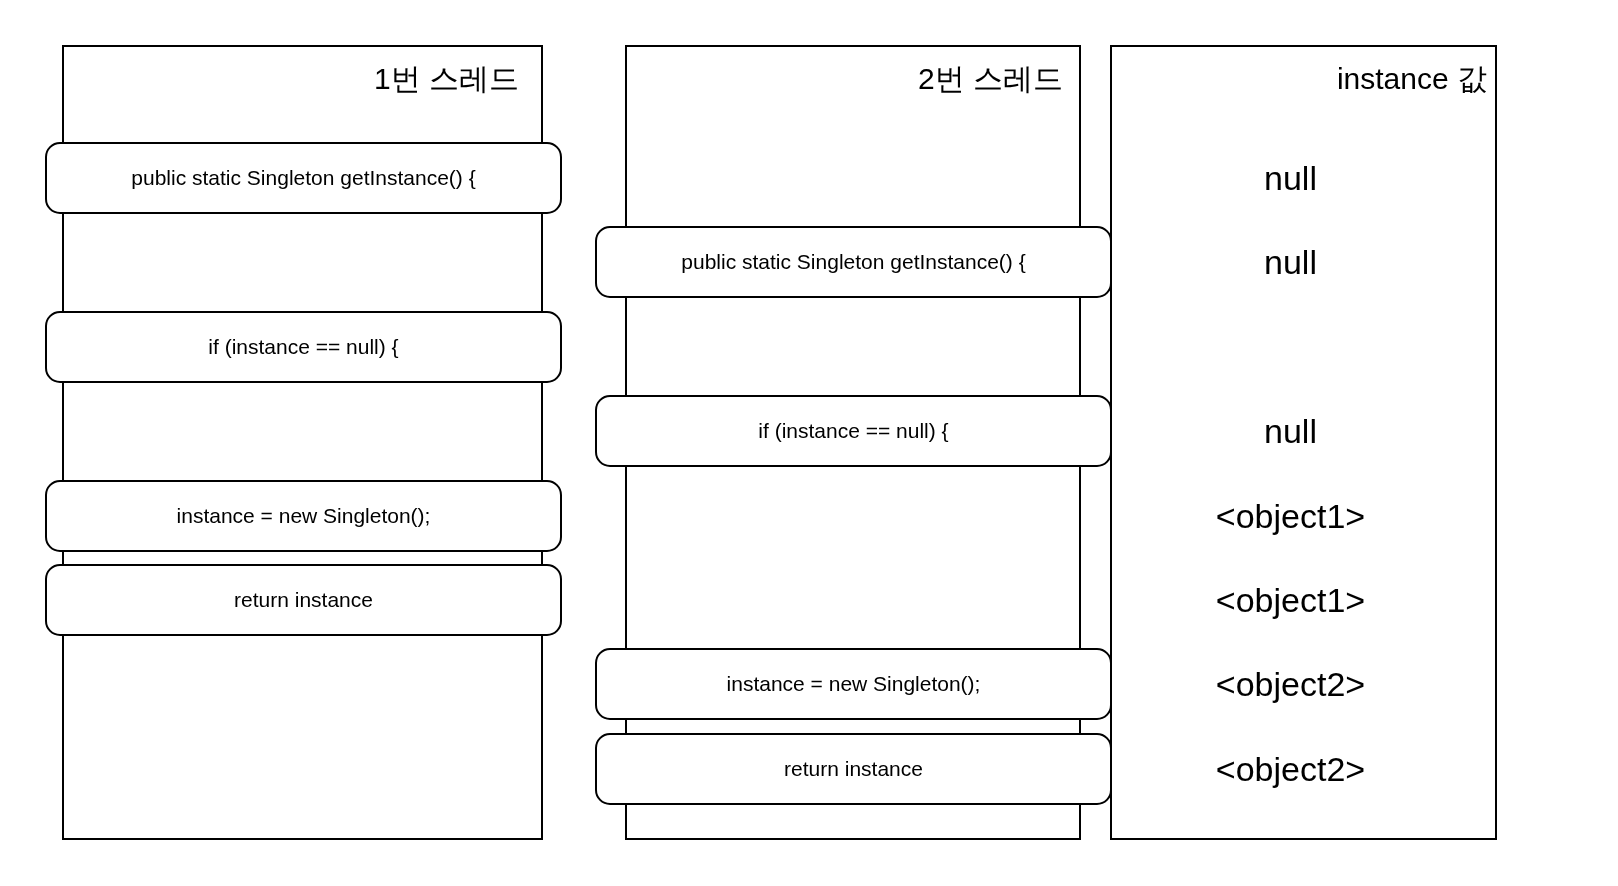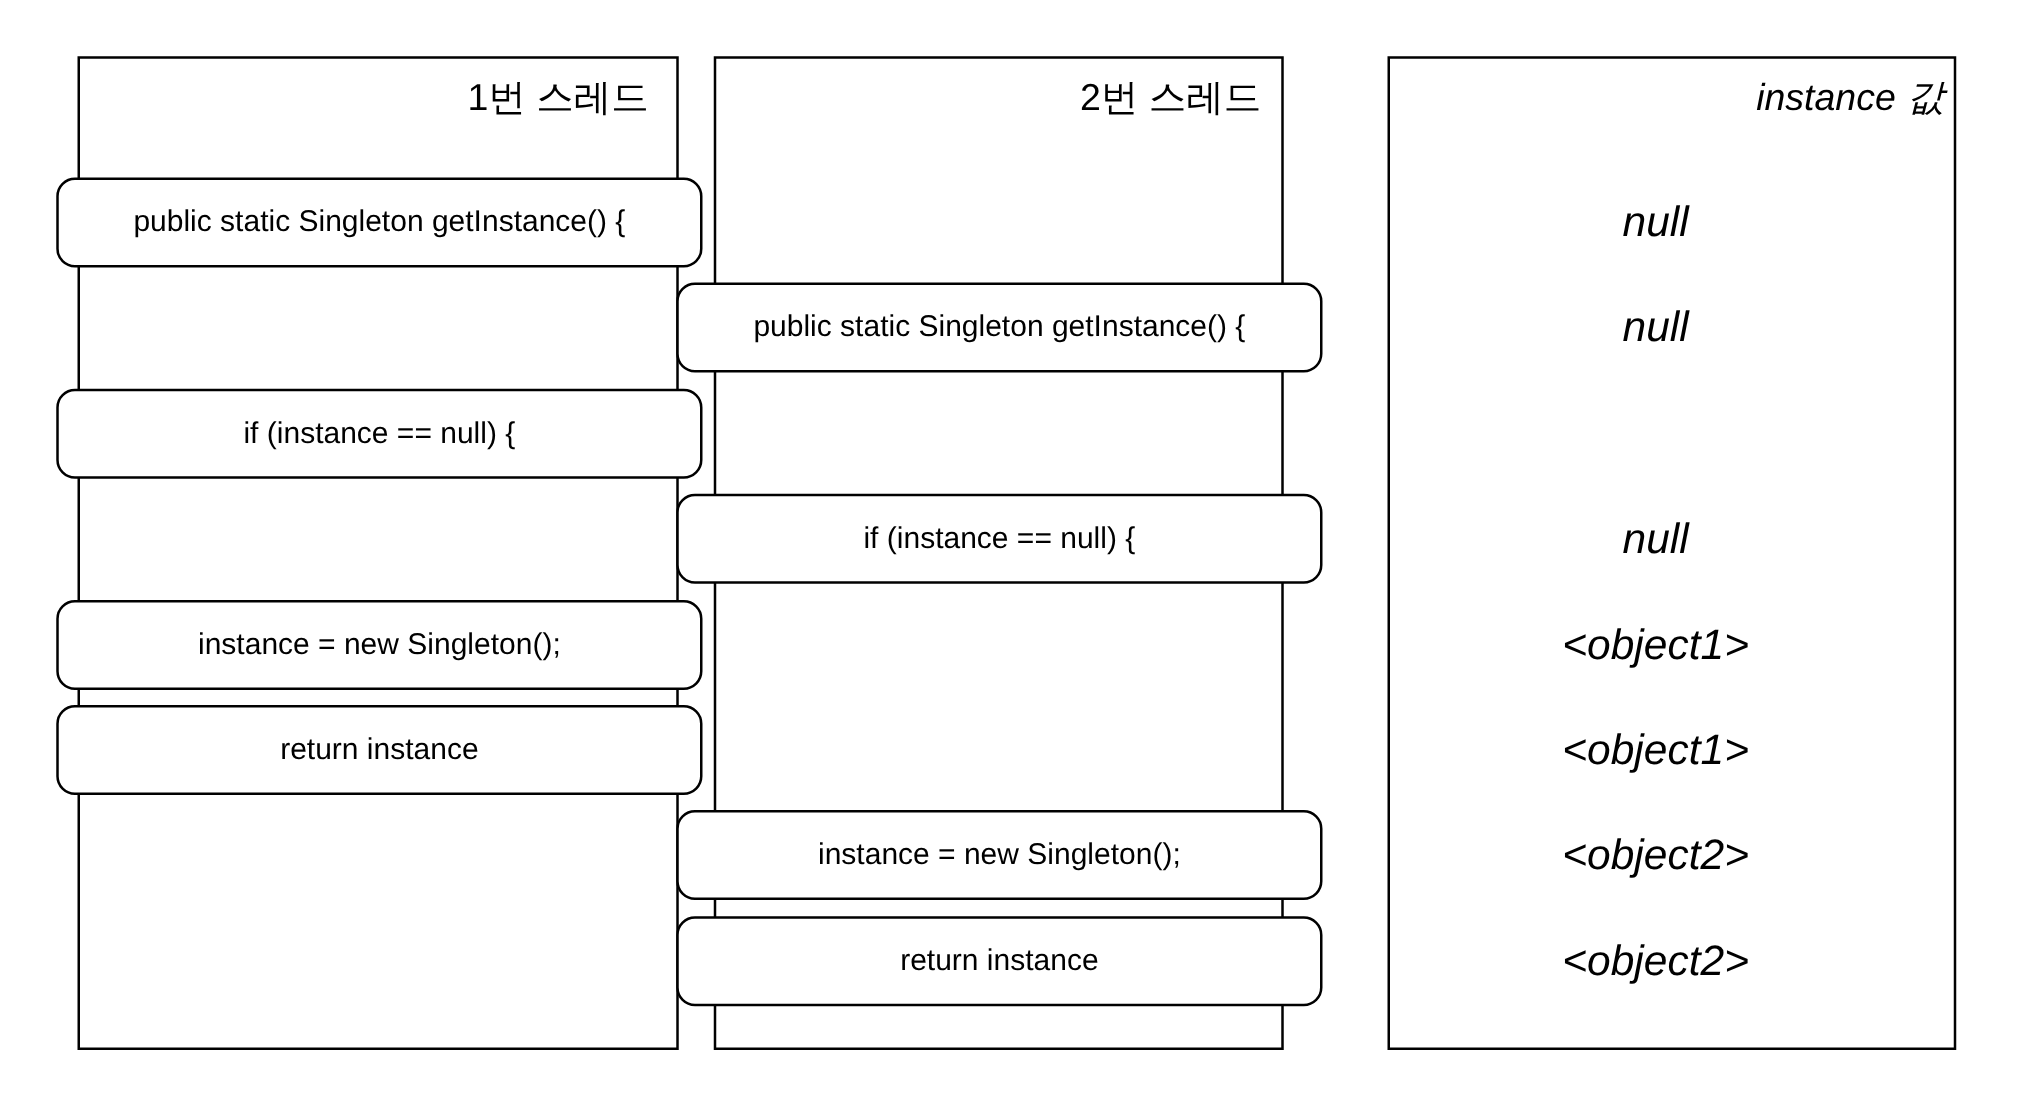--- a/index.html
+++ b/index.html
@@ -18,22 +18,22 @@
   }
   .panel {
     position: absolute;
     top: 45px;
     height: 795px;
     box-sizing: border-box;
     border: 2px solid var(--stroke, #000000);
     background: var(--bg, #ffffff);
   }
   .panel-t1  { left: 62px;   width: 481px; }
-  .panel-t2  { left: 571px;  width: 456px; text-align: center; }
-  .panel-val { left: 1110px; width: 455px; font-style: italic; }
+  .panel-t2  { left: 625px;  width: 456px; text-align: center; }
+  .panel-val { left: 1110px; width: 387px; }
 
   .panel-header {
     position: absolute;
     top: 15px;
     font-size: 30px;
     line-height: 34px;
     white-space: nowrap;
     color: var(--text, #000000);
   }
   .panel-t1  .panel-header { right: 22px; }
@@ -43,21 +43,21 @@
   .step-box {
     position: absolute;
     height: 72px;
     box-sizing: border-box;
     border: 2px solid var(--stroke, #000000);
     border-radius: 15px;
     background: var(--bg, #ffffff);
     display: flex;
     align-items: center;
     justify-content: center;
-    font-size: 24px;
+    font-size: 21px;
     white-space: nowrap;
   }
   .panel-t1 .step-box { left: -19px; width: 517px; }
   .panel-t2 .step-box { left: -32px; width: 517px; }
 
   .value-row {
     position: absolute;
     left: 0;
     right: 26px;
     height: 72px;

